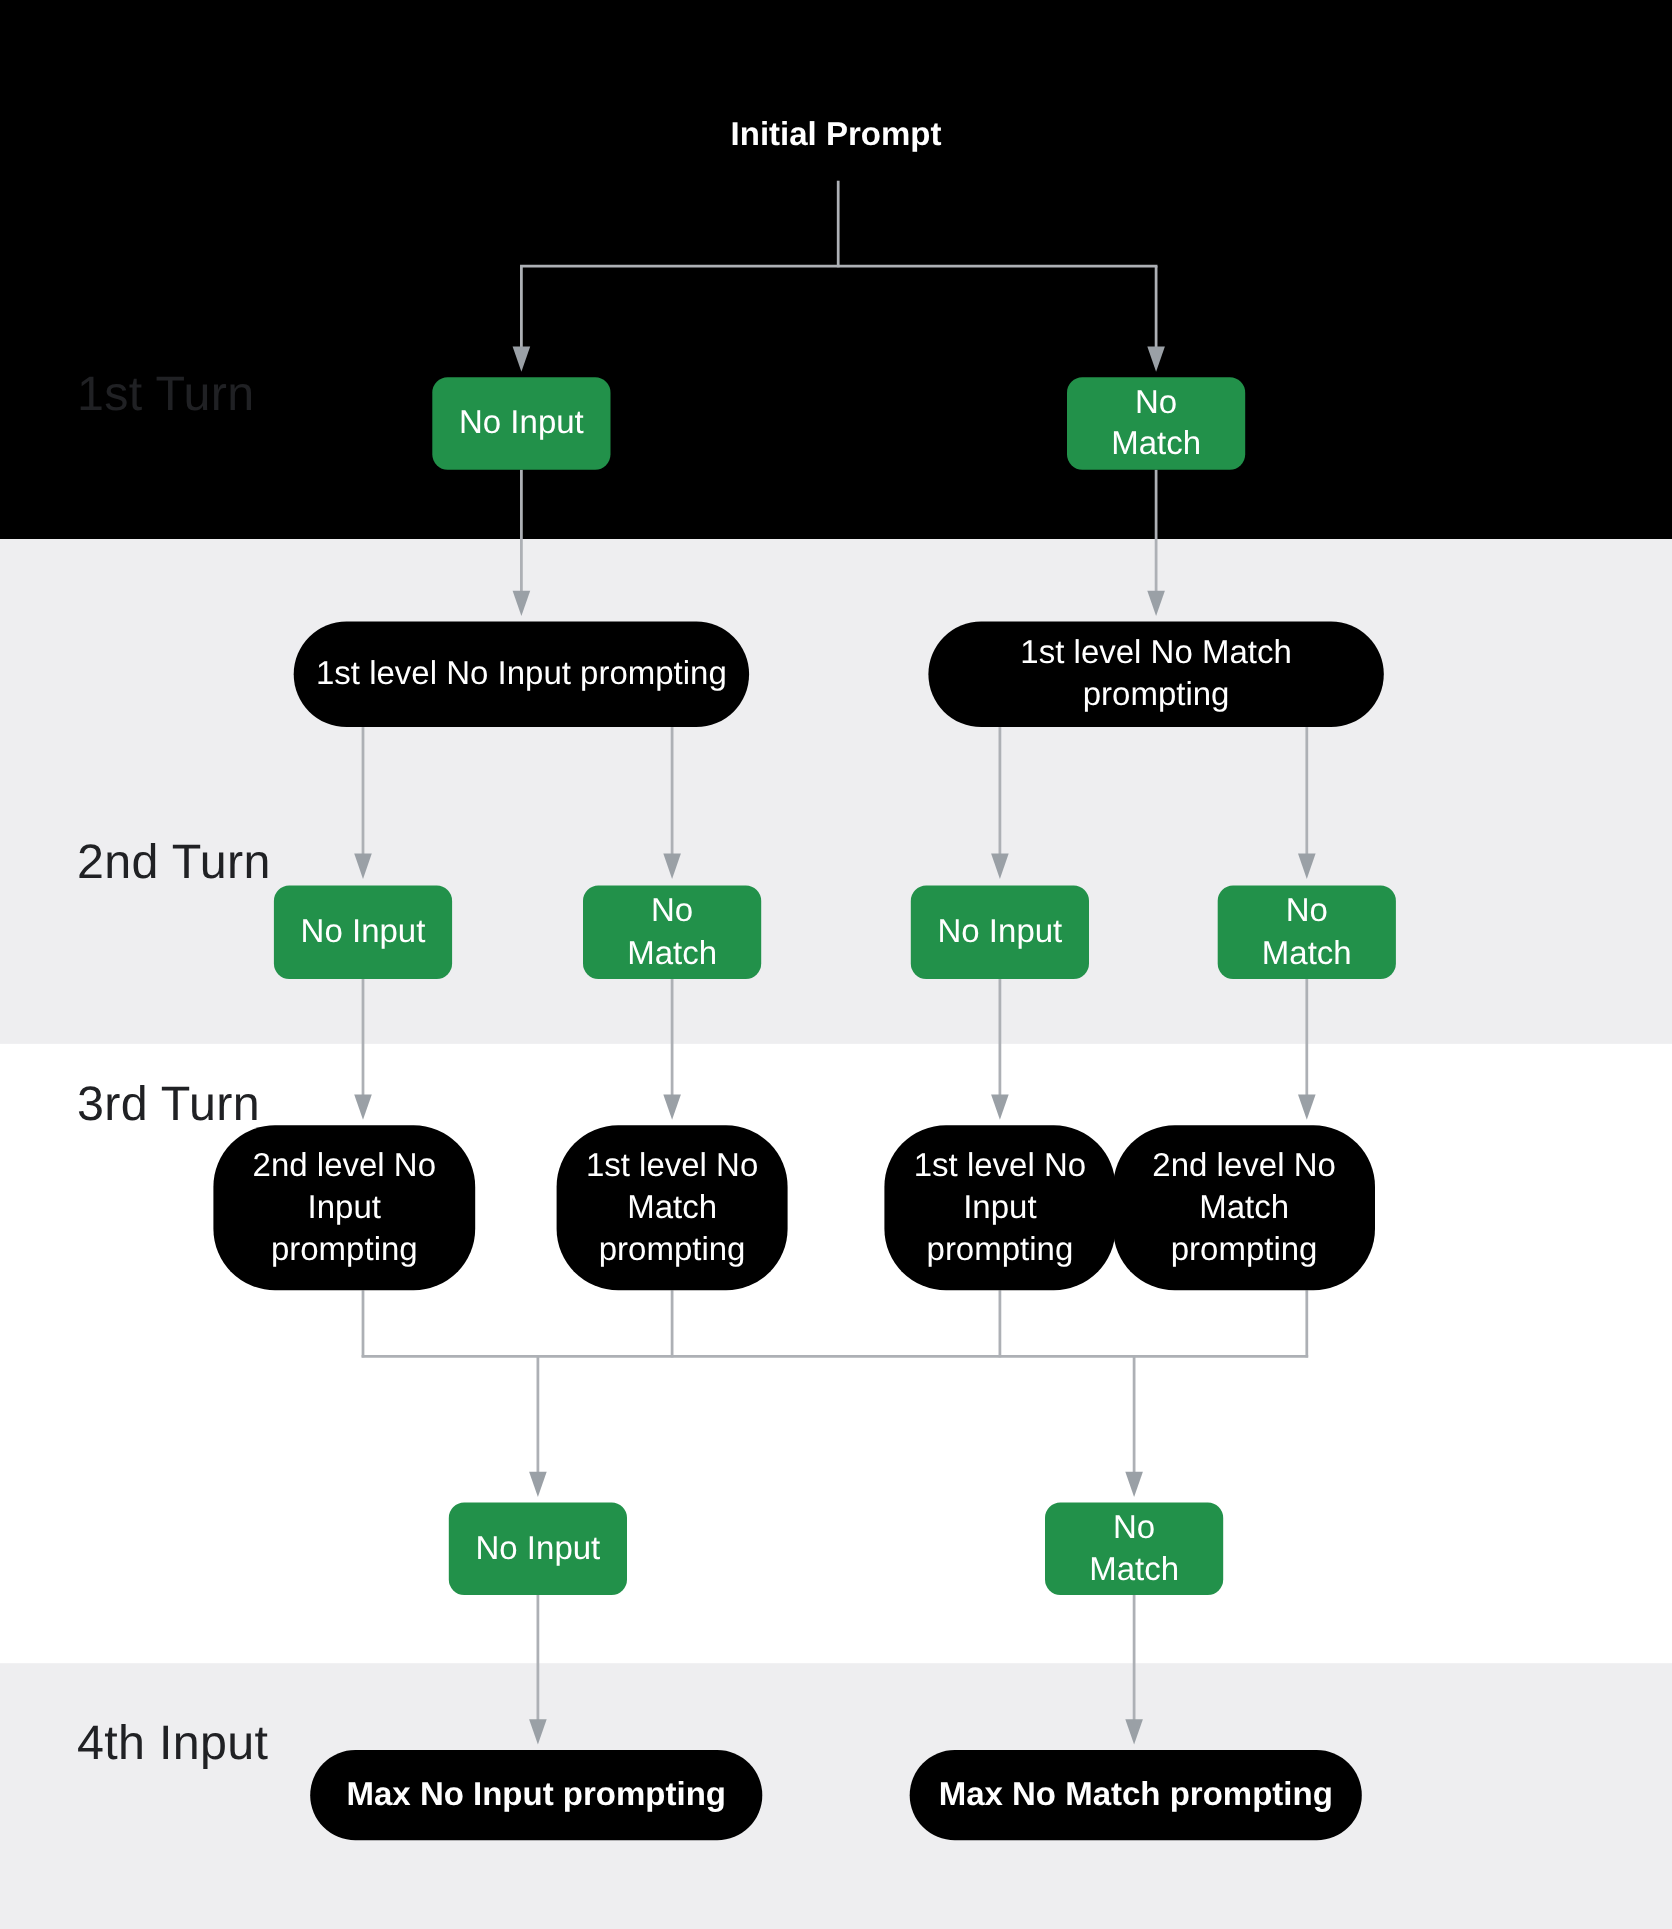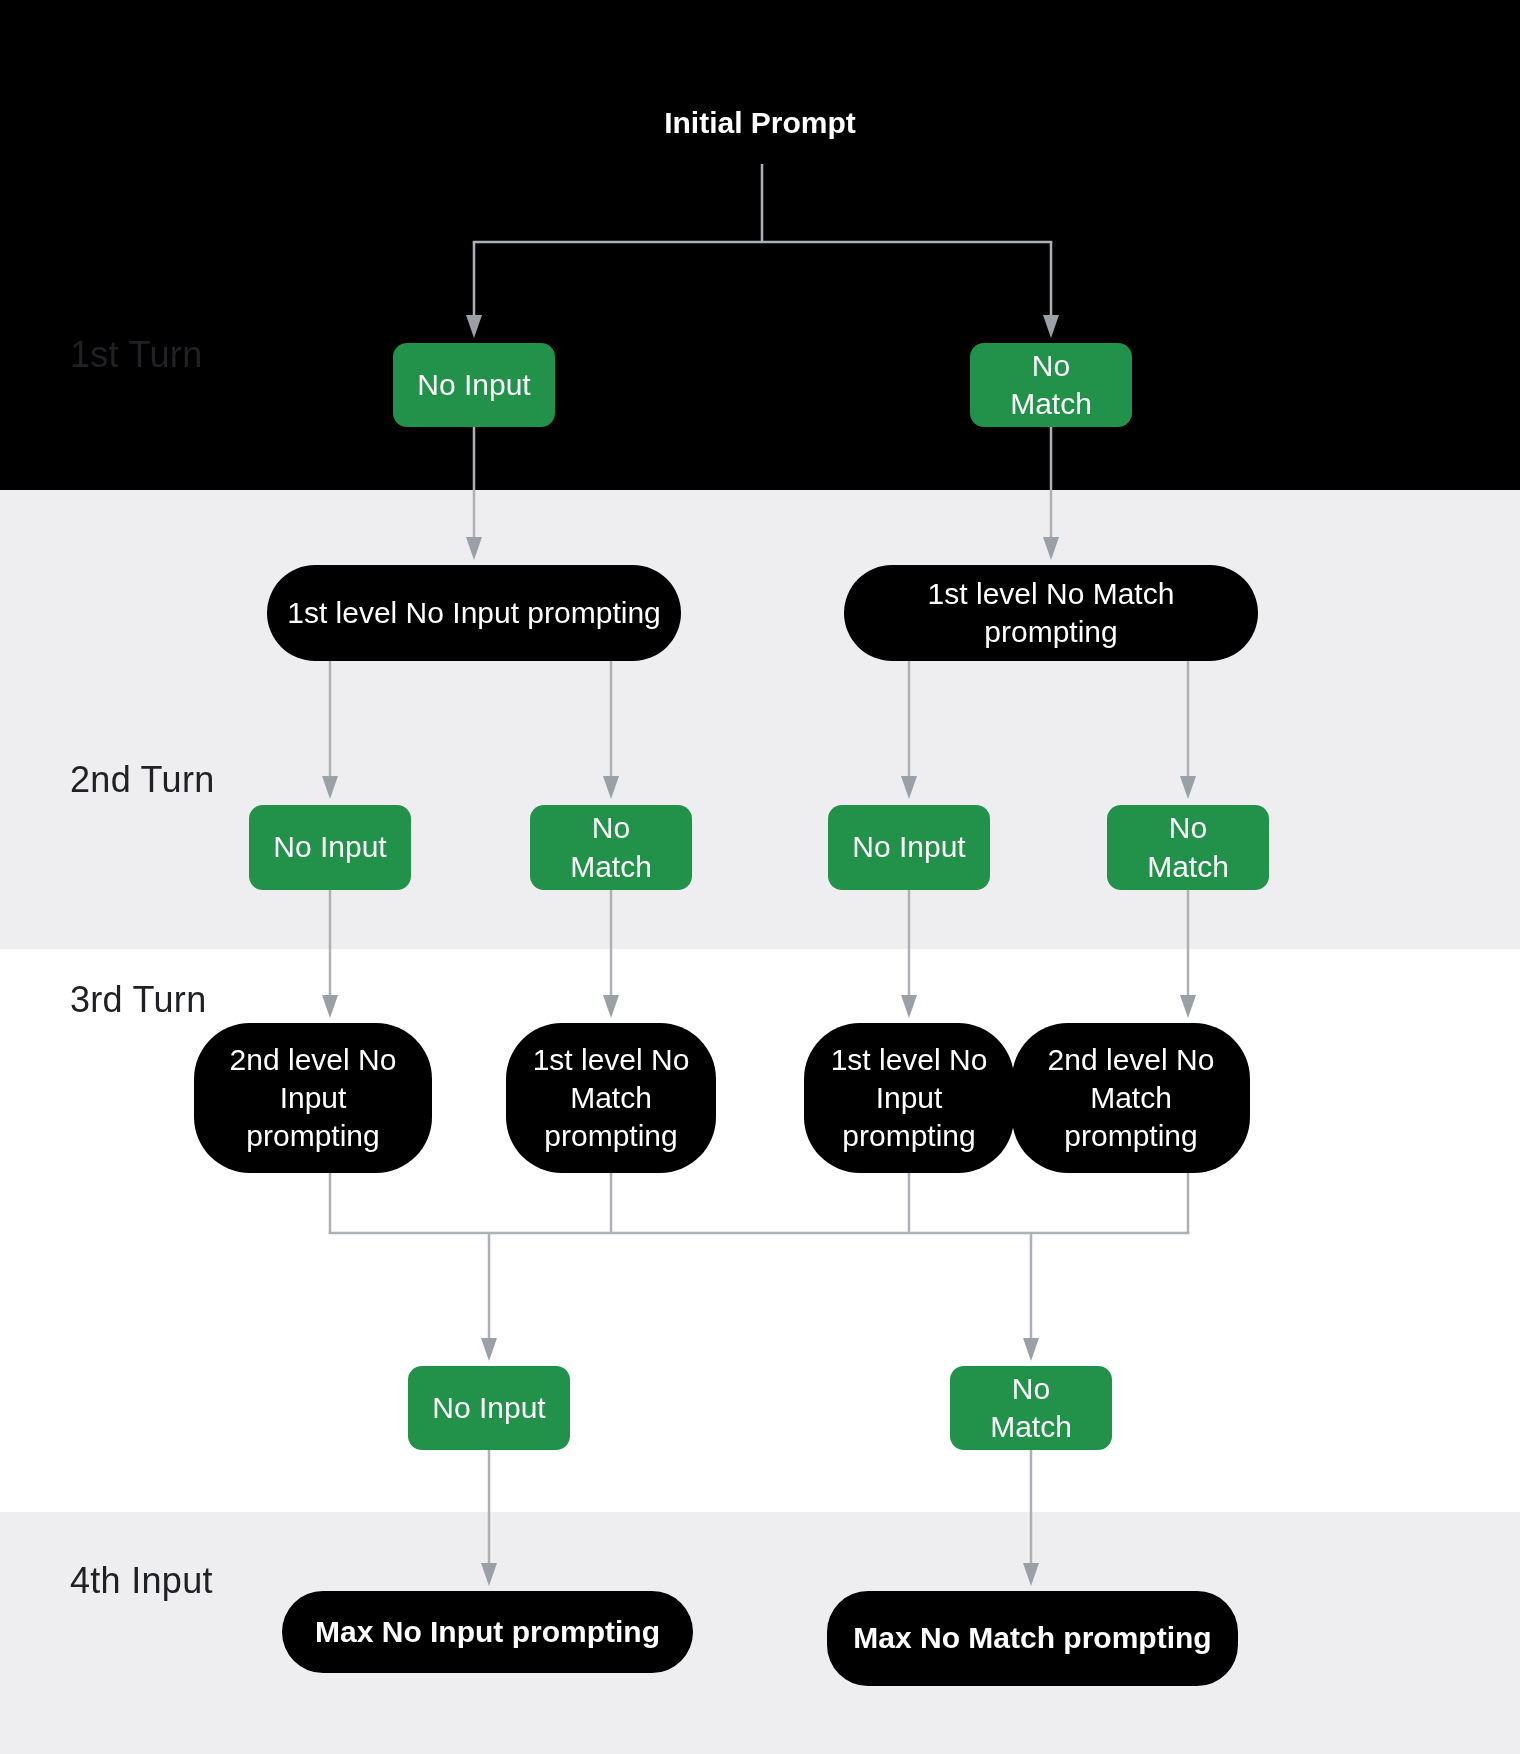--- a/index.html
+++ b/index.html
@@ -21,21 +21,21 @@
     position:absolute;z-index:3;display:flex;align-items:center;justify-content:center;
     text-align:center;color:#ffffff;font-size:30px;font-weight:500;line-height:1.27;
     box-sizing:border-box;padding:4px 18px;
   }
   .blue{background:#000000;}
   .green{background:#22914a;border-radius:14px;}
   .pill{border-radius:48px;font-weight:600;}
 
   .turn-label{
     position:absolute;left:70px;z-index:3;color:#202124;
-    font-size:36px;font-weight:400;letter-spacing:.3px;
+    font-size:44px;font-weight:400;letter-spacing:.3px;
   }
 </style>
 </head>
 <body>
 
 <div id="canvas">
 
   <div class="band band-black"></div>
   <div class="band band-gray1"></div>
   <div class="band band-white"></div>
@@ -121,15 +121,15 @@
 
   <div class="node blue" style="left:194px;top:1023px;width:238px;height:150px;border-radius:56px;">2nd level No Input prompting</div>
   <div class="node blue" style="left:506px;top:1023px;width:210px;height:150px;border-radius:56px;padding:4px 10px;">1st level No Match prompting</div>
   <div class="node blue" style="left:804px;top:1023px;width:210px;height:150px;border-radius:56px;padding:4px 10px;">1st level No Input prompting</div>
   <div class="node blue" style="left:1012px;top:1023px;width:238px;height:150px;border-radius:56px;">2nd level No Match prompting</div>
 
   <div class="node green" style="left:408px;top:1366px;width:162px;height:84px;">No Input</div>
   <div class="node green" style="left:950px;top:1366px;width:162px;height:84px;">No Match</div>
 
   <div class="node blue pill" style="left:282px;top:1591px;width:411px;height:82px;border-radius:41px;">Max No Input prompting</div>
-  <div class="node blue pill" style="left:827px;top:1591px;width:411px;height:95px;border-radius:41px;">Max No Match prompting</div>
+  <div class="node blue pill" style="left:827px;top:1591px;width:411px;height:82px;border-radius:41px;">Max No Match prompting</div>
 
 </div>
 
 </body></html>

